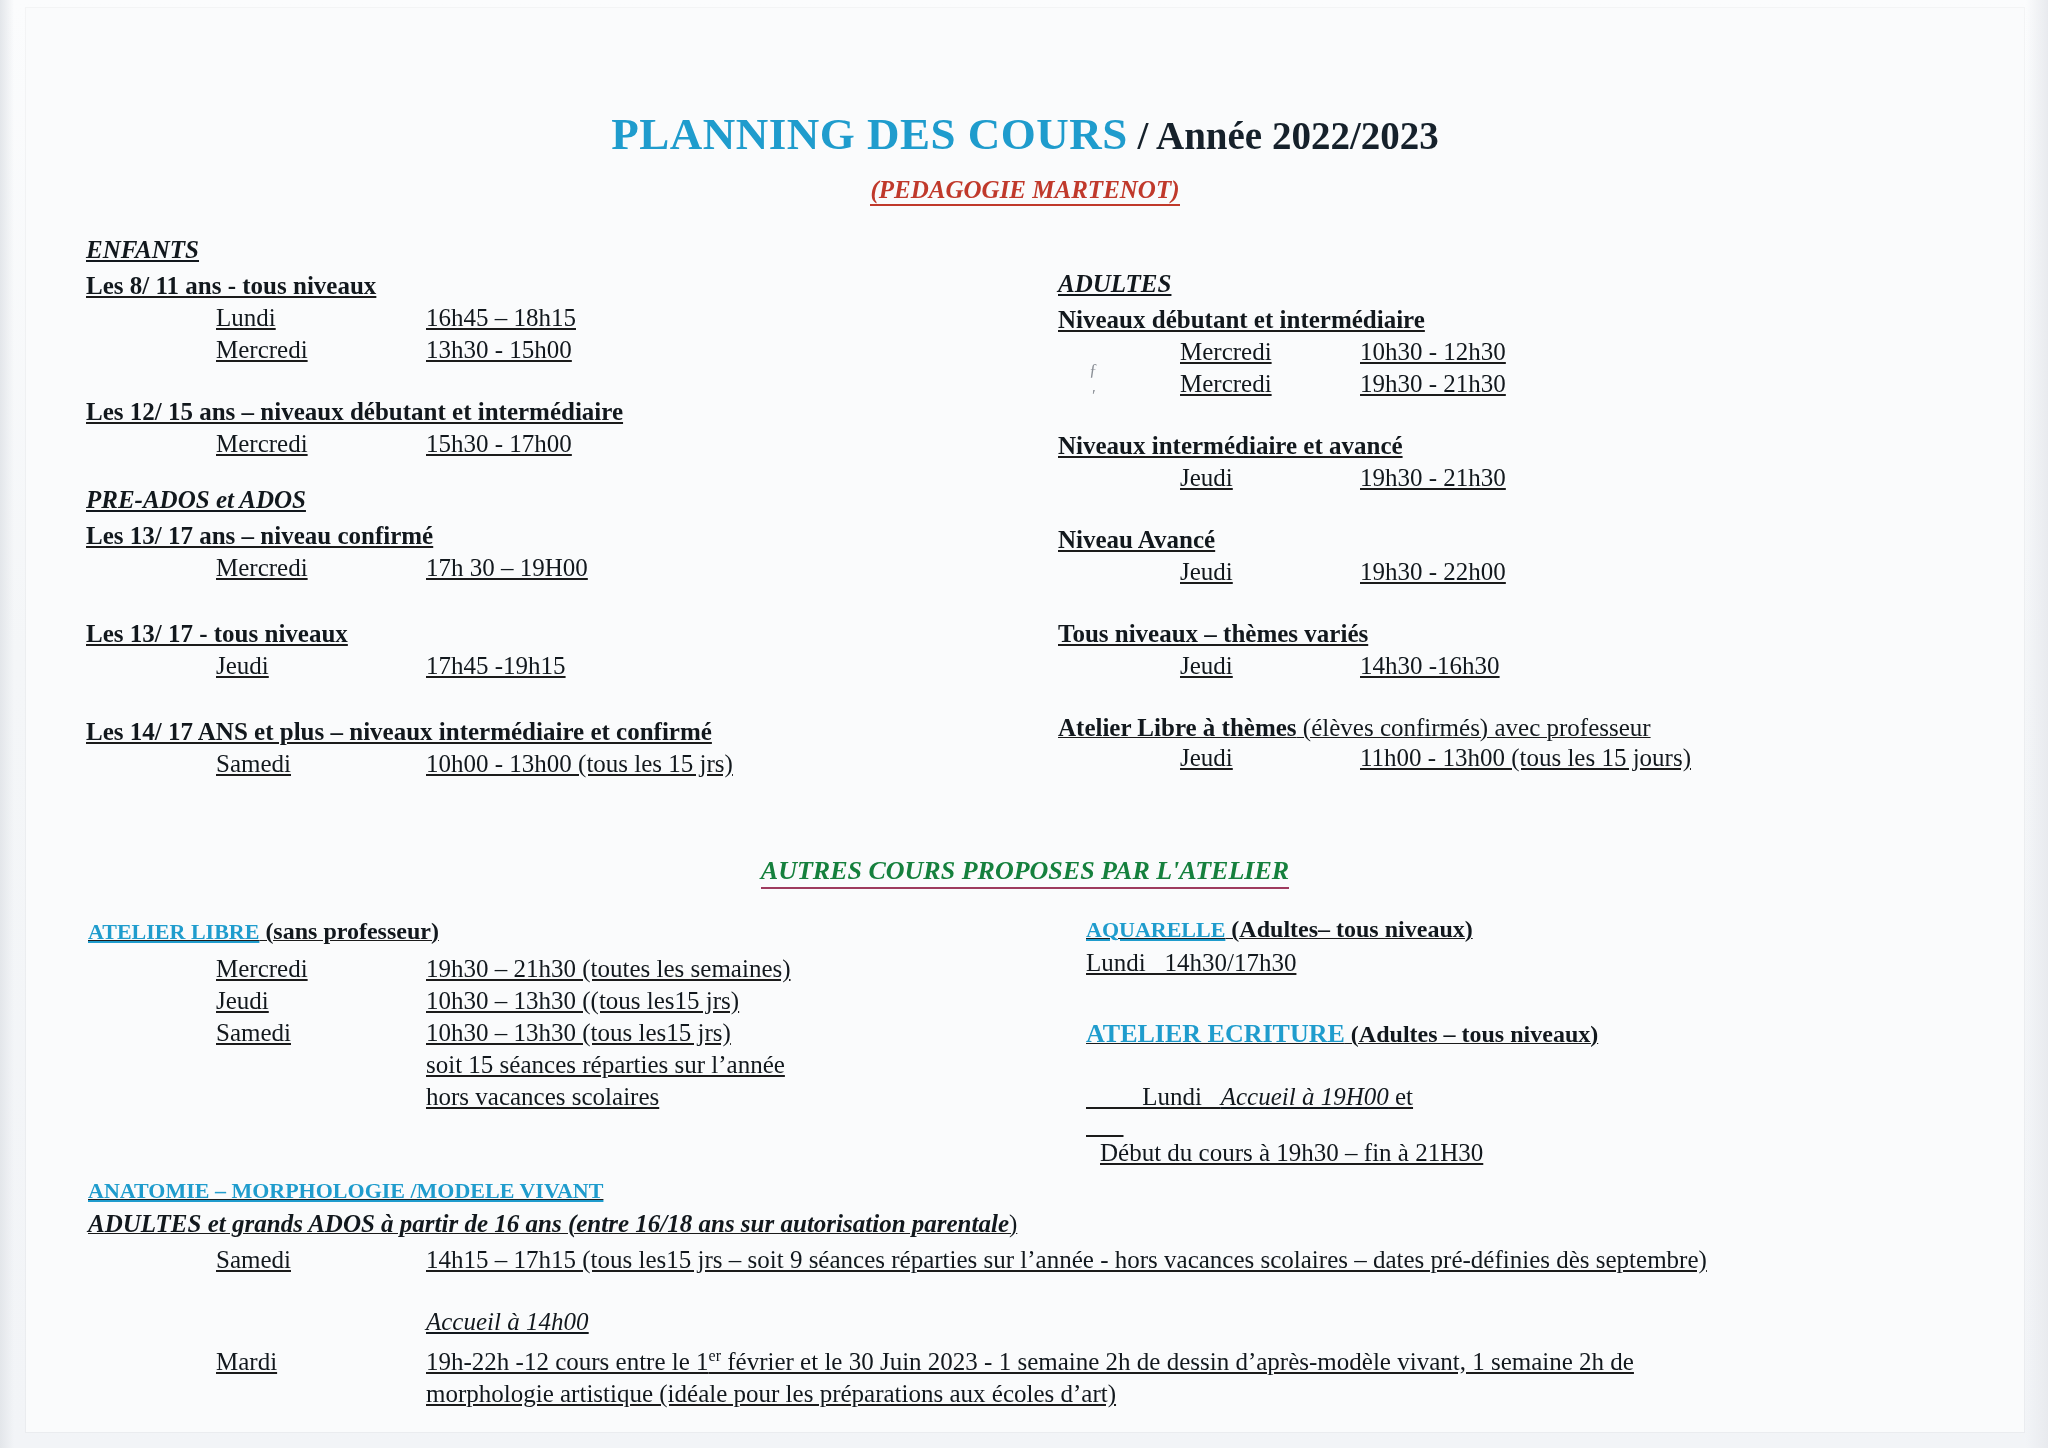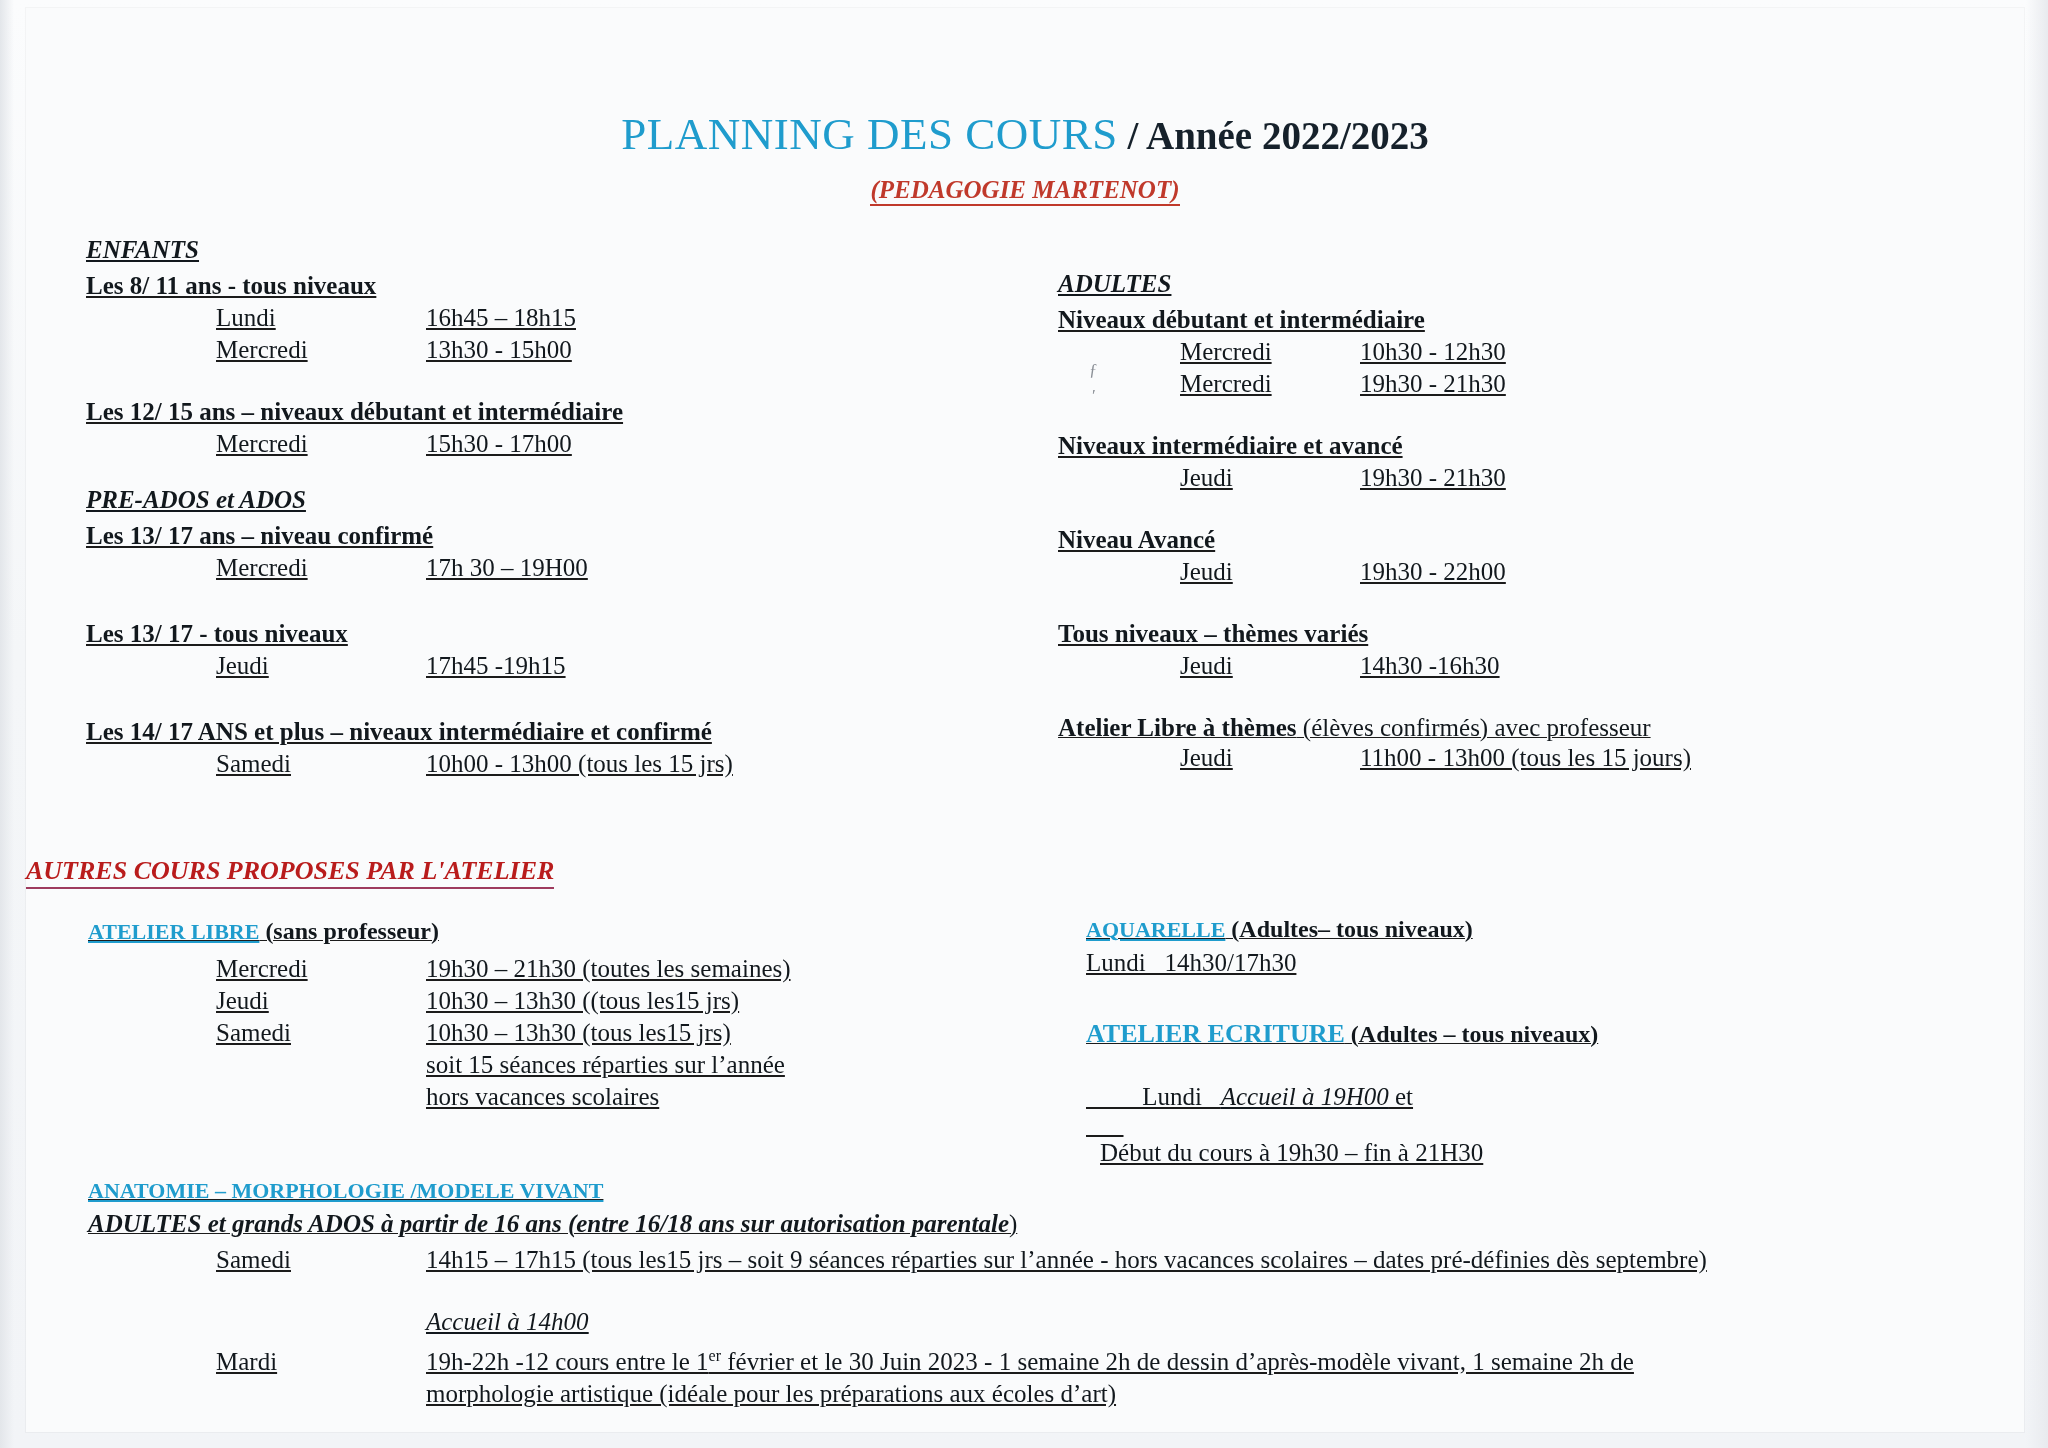--- a/index.html
+++ b/index.html
@@ -53,21 +53,21 @@
   
   .title-block {
     position: absolute;
     left: 0;
     top: 100px;
     width: 100%;
     text-align: center;
   }
   .title-main {
     font-size: 45px;
-    font-weight: normal;
+    font-weight: bold;
     color: #1f9ccd;
     letter-spacing: 0.5px;
     display: inline;
     text-align: center;
   }
   .title-rest {
     font-size: 39px;
     font-weight: bold;
     color: #16212b;
     display: inline;
@@ -125,24 +125,25 @@
   .day { width: 210px; flex: none; }
   .day-w { width: 180px; flex: none; }
   .time { flex: 1 1 auto; }
 
   
   .autres {
     position: absolute;
     left: 0;
     top: 848px;
     width: 100%;
+    text-align: center;
     font-size: 26px;
     font-weight: bold;
     font-style: italic;
-    color: #b91c1c;
+    color: #15803d;
   }
   .autres span {
     border-bottom: 2px solid #9e3b5e;
     padding-bottom: 2px;
   }
 
   .blue-hdr {
     font-size: 22px;
     font-weight: bold;
     color: #1f9ccd;

